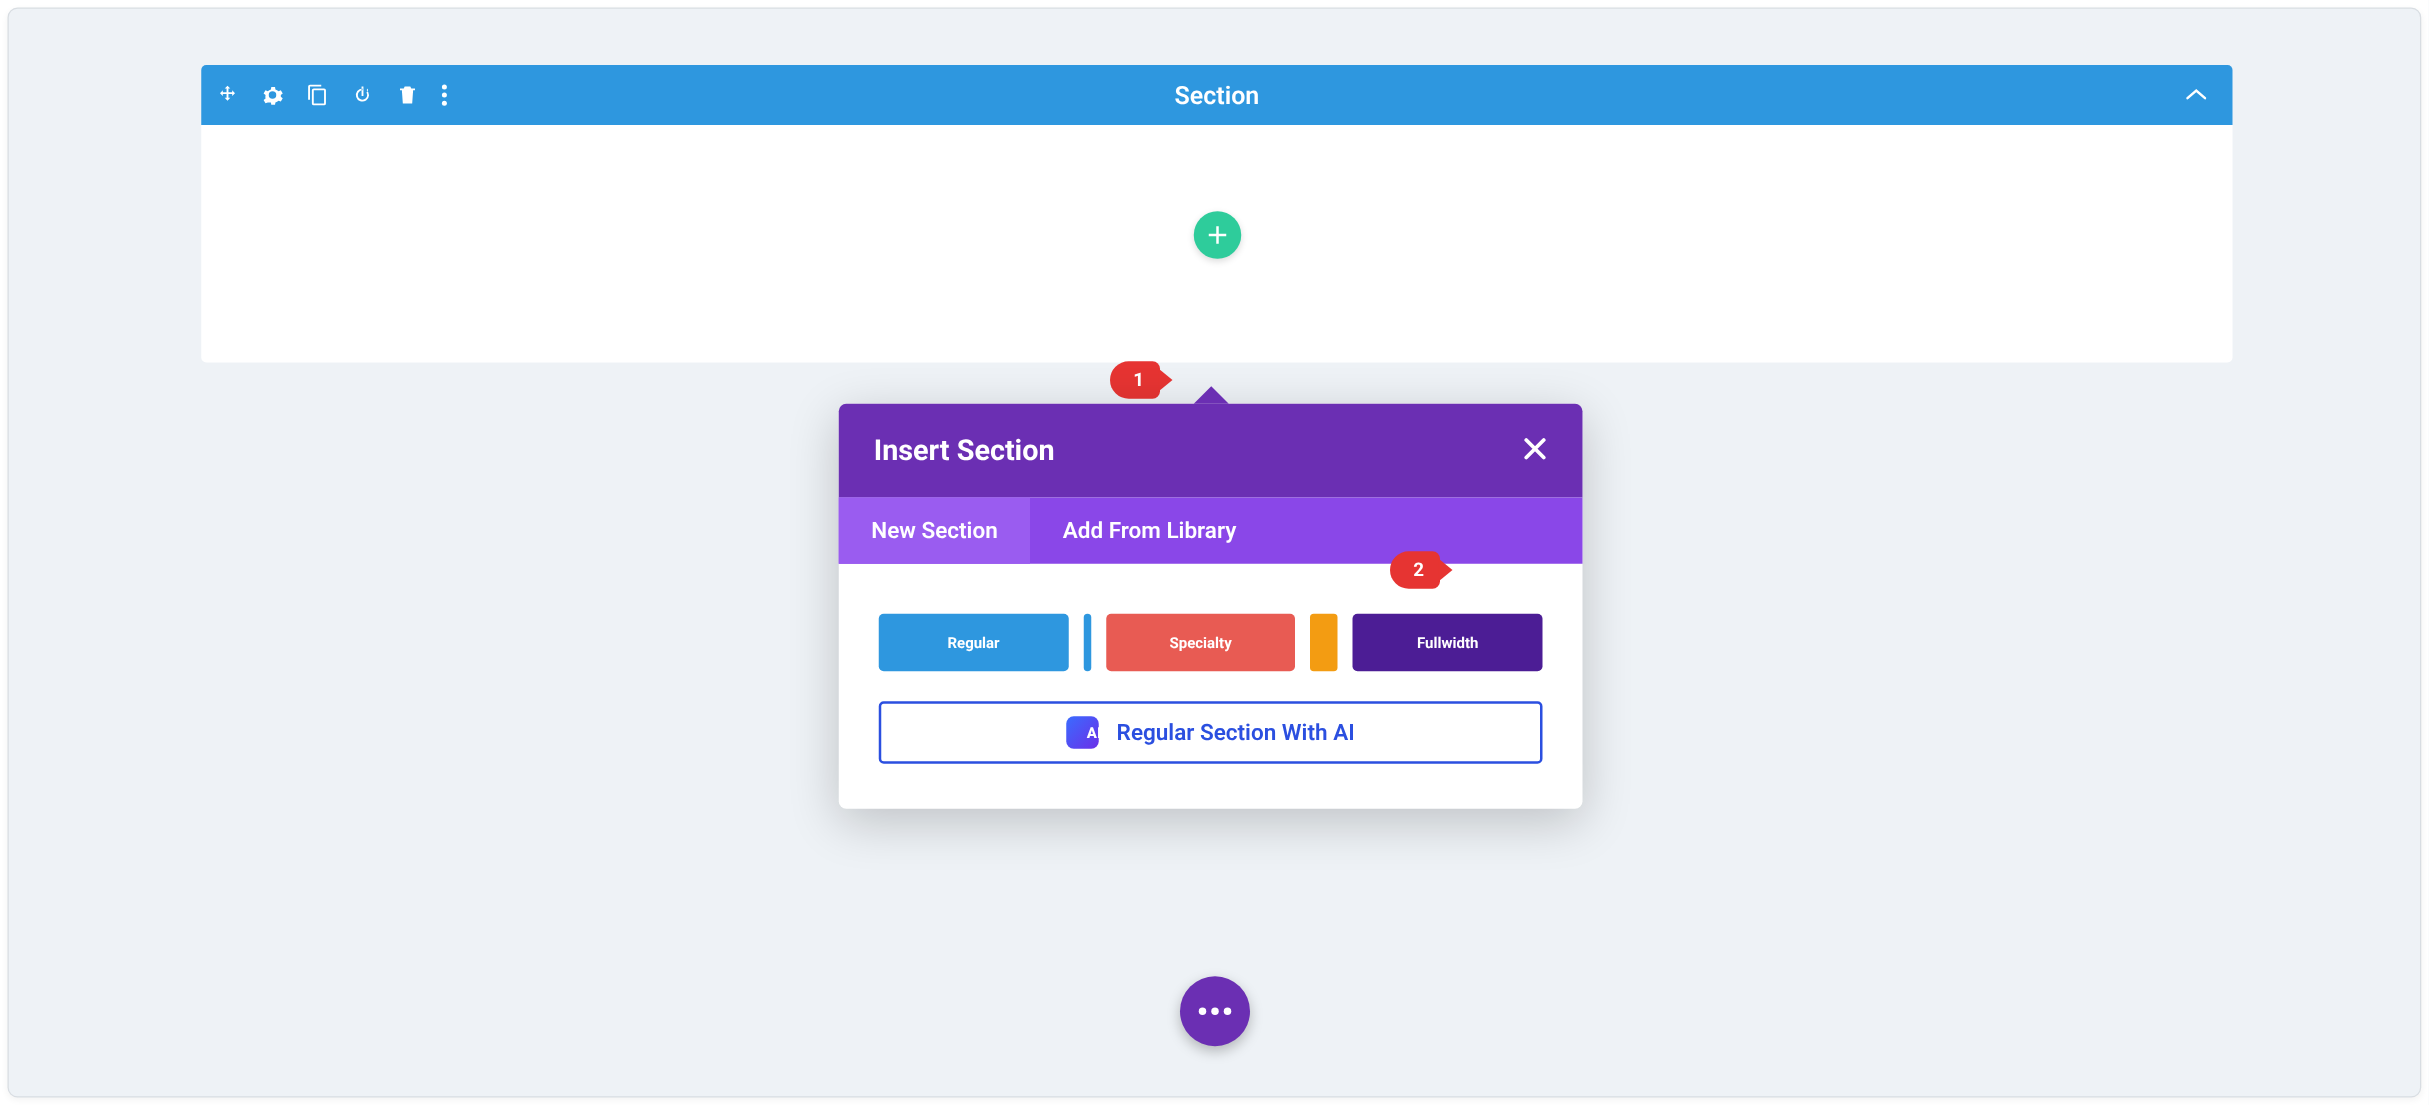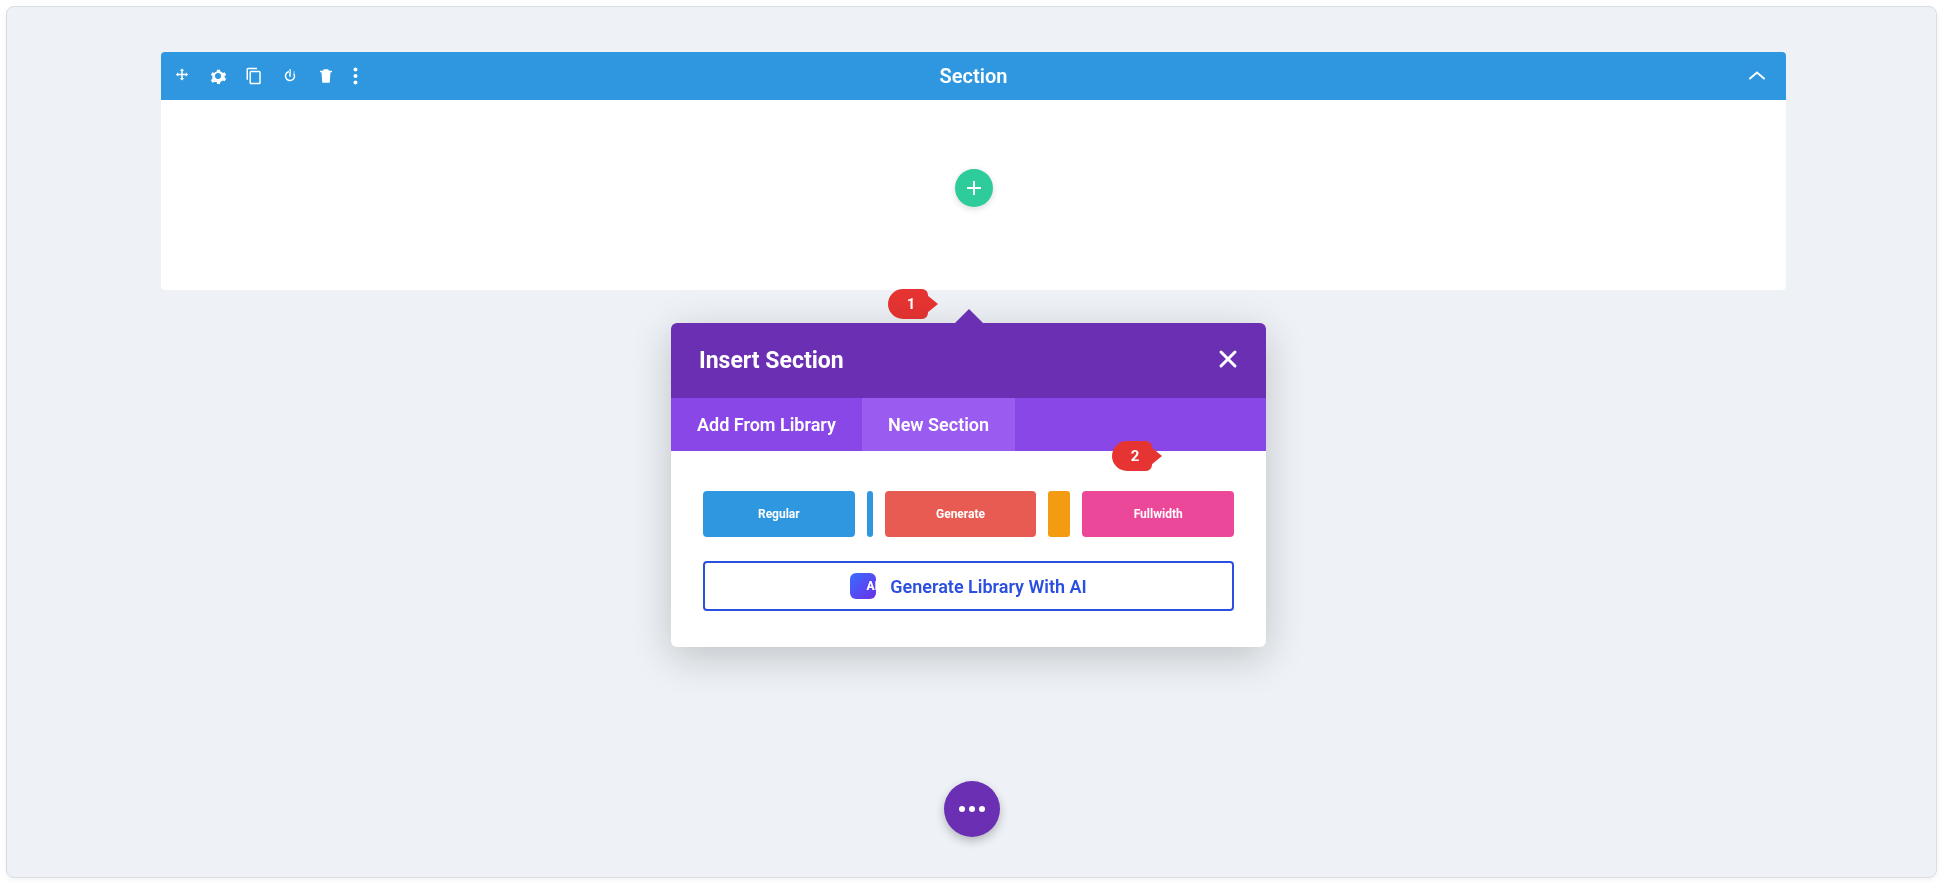--- a/index.html
+++ b/index.html
@@ -216,21 +216,21 @@
     width: 6px;
     background: #2e97df;
     border-radius: 3px;
   }
   .type-btn.specialty { background: #e85b53; }
   .specialty-accent {
     width: 22px;
     background: #f39c12;
     border-radius: 3px;
   }
-  .type-btn.fullwidth { background: #ec4899; }
+  .type-btn.fullwidth { background: #4c1d95; }
   .ai-btn {
     border: 2px solid #2b4fe0;
     border-radius: 4px;
     height: 50px;
     display: flex;
     align-items: center;
     justify-content: center;
     gap: 14px;
     color: #2b4fe0;
     font-size: 18px;
@@ -345,34 +345,34 @@
     <div class="modal">
       <div class="modal-header">
         <h2>Insert Section</h2>
         <span>
           <svg width="20" height="20" viewBox="0 0 20 20">
               <path class="icon" d="M3 3l14 14M17 3L3 17" stroke="#fff" stroke-width="3" stroke-linecap="round"></path>
             </svg>
         </span>
       </div>
       <div class="modal-tabs">
+        <div class="tab active">New Section</div>
         <div class="tab">Add From Library</div>
-        <div class="tab active">New Section</div>
       </div>
       <div class="modal-body">
         <div class="type-row">
           <div class="type-btn regular">Regular</div>
           <div class="regular-accent"></div>
-          <div class="type-btn specialty">Generate</div>
+          <div class="type-btn specialty">Specialty</div>
           <div class="specialty-accent"></div>
           <div class="type-btn fullwidth">Fullwidth</div>
         </div>
         <div class="ai-btn">
           <span class="ai-badge">AI</span>
-          <span>Generate Library With AI</span>
+          <span>Regular Section With AI</span>
         </div>
       </div>
     </div>
 
     <div class="callout callout-2">
       <span>2</span>
     </div>
 
     <div class="bottom-btn">
       <span></span>

